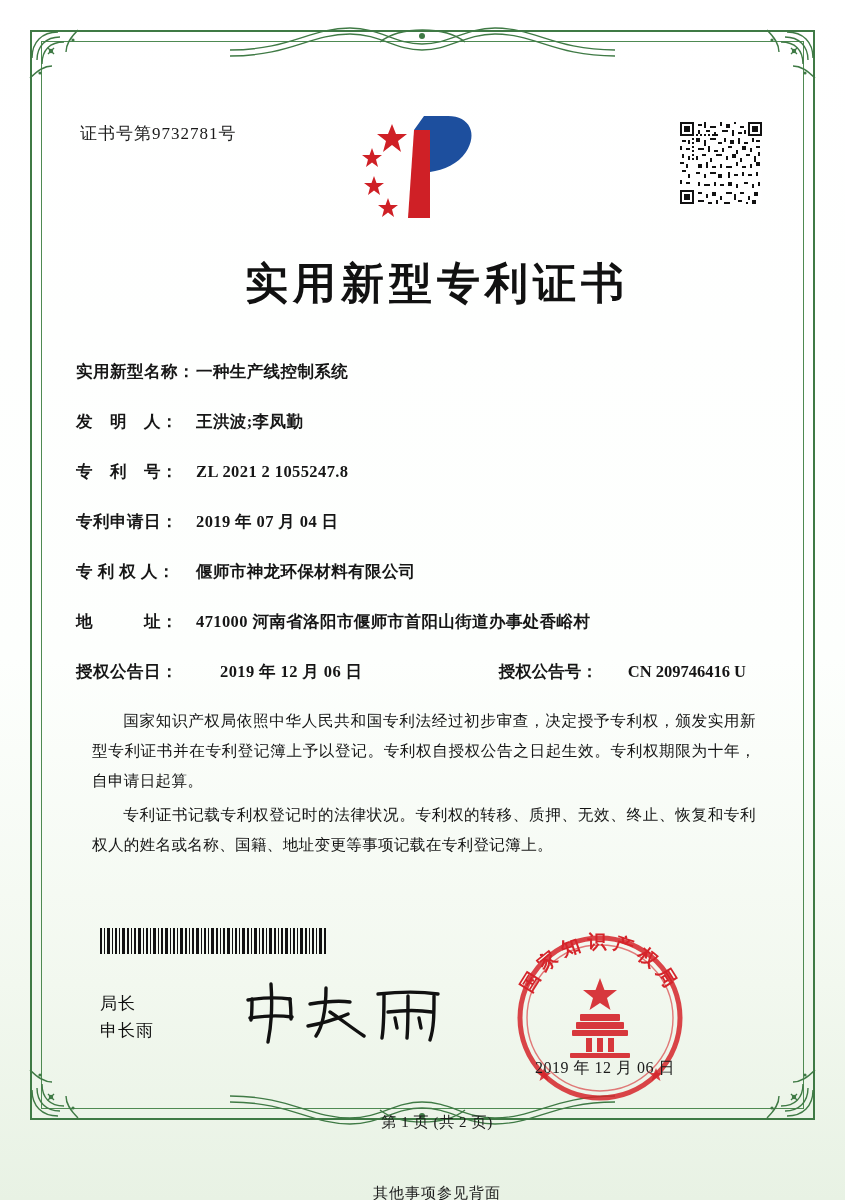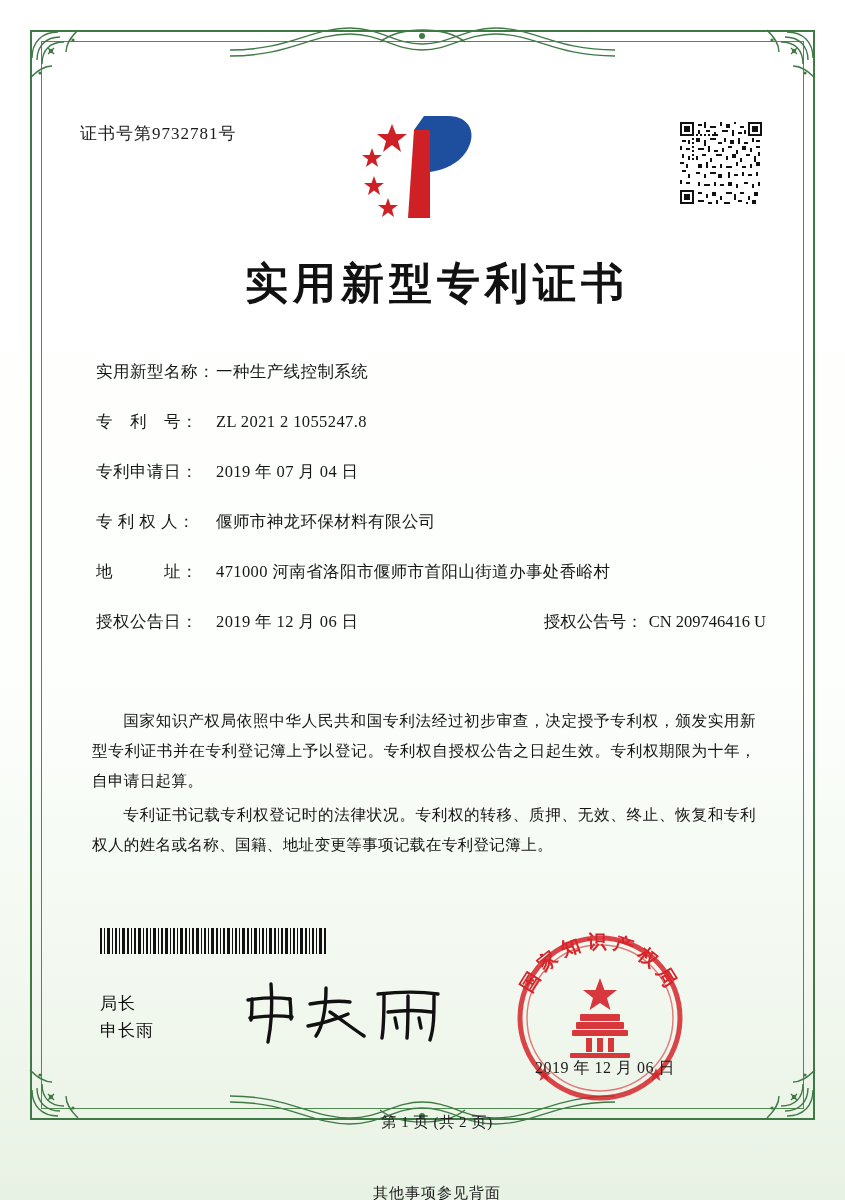--- a/index.html
+++ b/index.html
@@ -88,25 +88,26 @@
     font-size: 43px;
     font-weight: bold;
     letter-spacing: 5px;
     color: #111;
     font-family: "DejaVu Serif", serif;
   }
 
   
   .fields {
     position: absolute;
-    left: 96px;
+    left: 76px;
     top: 360px;
     width: 670px;
     font-size: 16.5px;
     color: #161616;
+    font-weight: bold;
   }
   .row {
     display: flex;
     align-items: baseline;
     margin-bottom: 26px;
     line-height: 1.45;
   }
   .row .lab {
     width: 120px;
     flex: 0 0 120px;
@@ -120,21 +121,21 @@
   .row .val2-lab {
     flex: 0 0 auto;
     margin-left: 44px;
     white-space: nowrap;
   }
   .row .val2 {
     flex: 0 0 auto;
     margin-left: 6px;
     white-space: nowrap;
   }
-  .row.tight { margin-bottom: 12px; }
+  .row.tight { margin-bottom: 12px; gap: 24px; }
 
   
   .para {
     position: absolute;
     left: 92px;
     width: 664px;
     font-size: 15.6px;
     line-height: 30px;
     color: #141414;
     text-align: justify;
@@ -456,20 +457,24 @@
 
   <div class="title">实用新型专利证书</div>
 
   <div class="fields">
 
     <div class="row">
       <div class="lab">实用新型名称：</div>
       <div class="val">一种生产线控制系统</div>
     </div>
 
+    <div class="row">
+      <div class="lab">发　明　人：</div>
+      <div class="val">王洪波;李凤勤</div>
+    </div>
 
     <div class="row">
       <div class="lab">专　利　号：</div>
       <div class="val">ZL 2021 2 1055247.8</div>
     </div>
 
     <div class="row">
       <div class="lab">专利申请日：</div>
       <div class="val">2019 年 07 月 04 日</div>
     </div>

